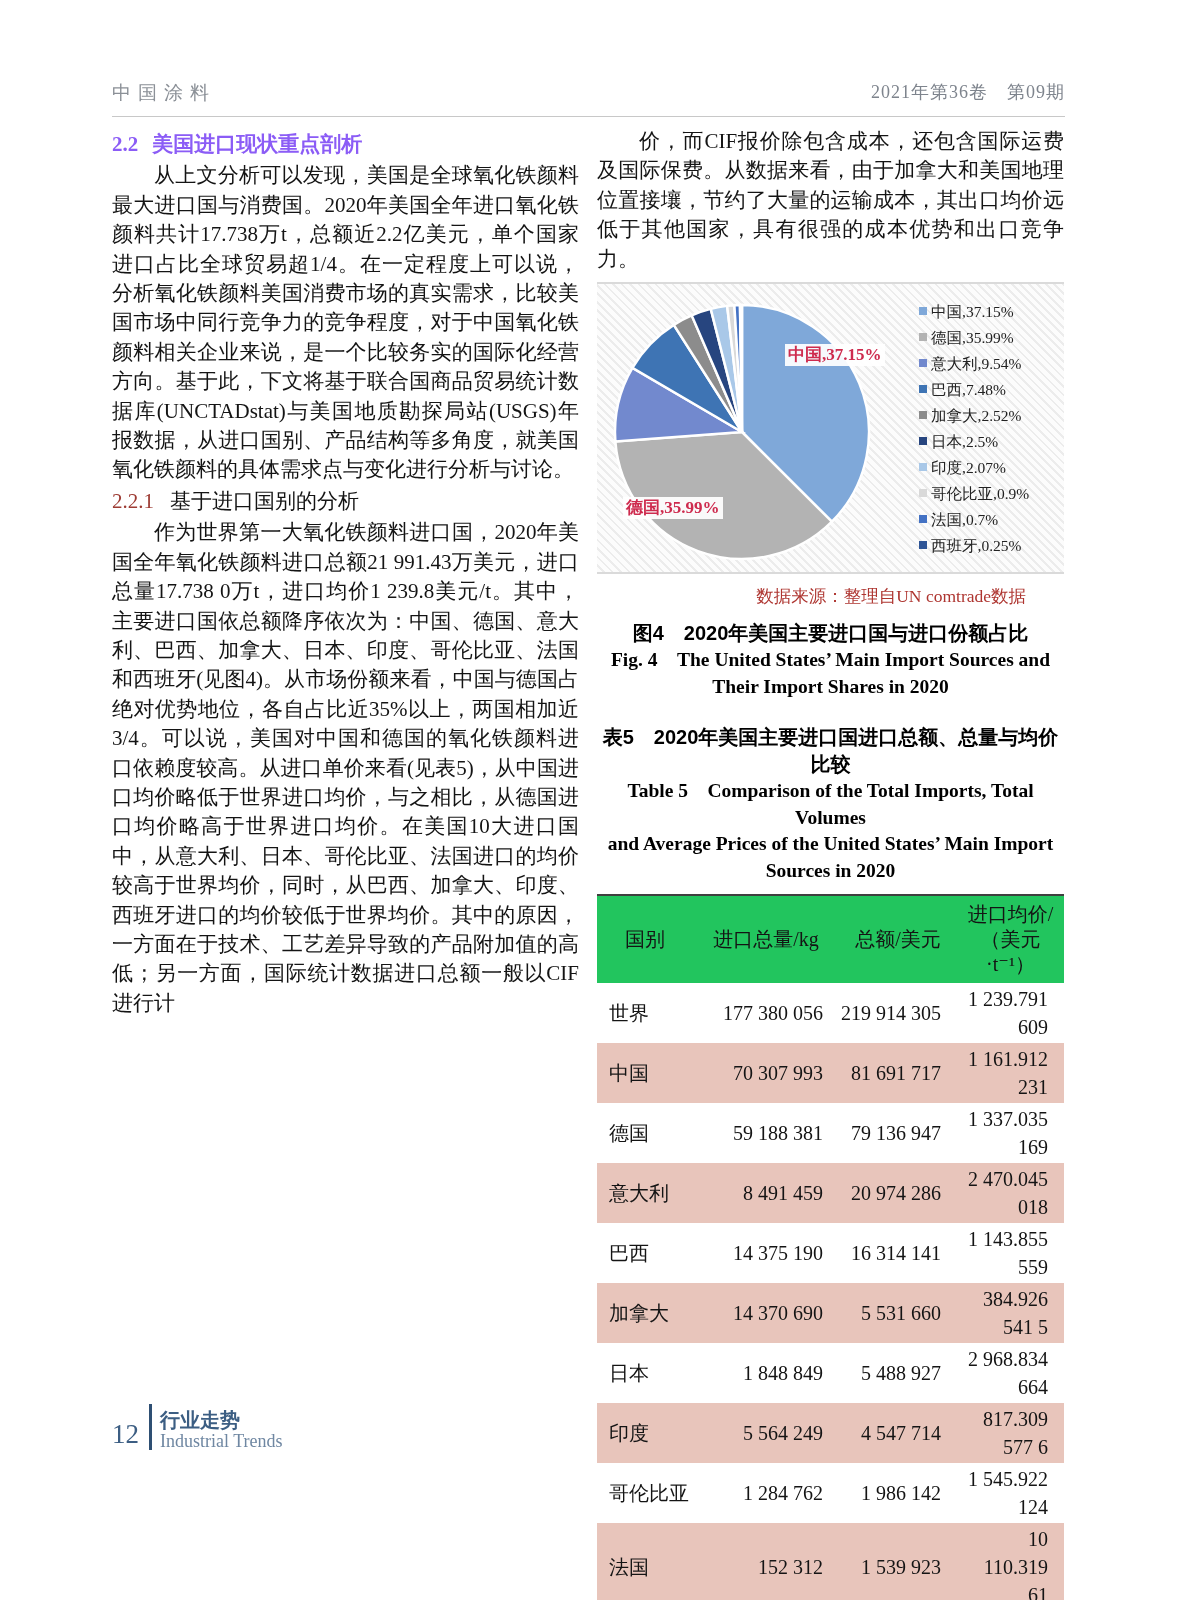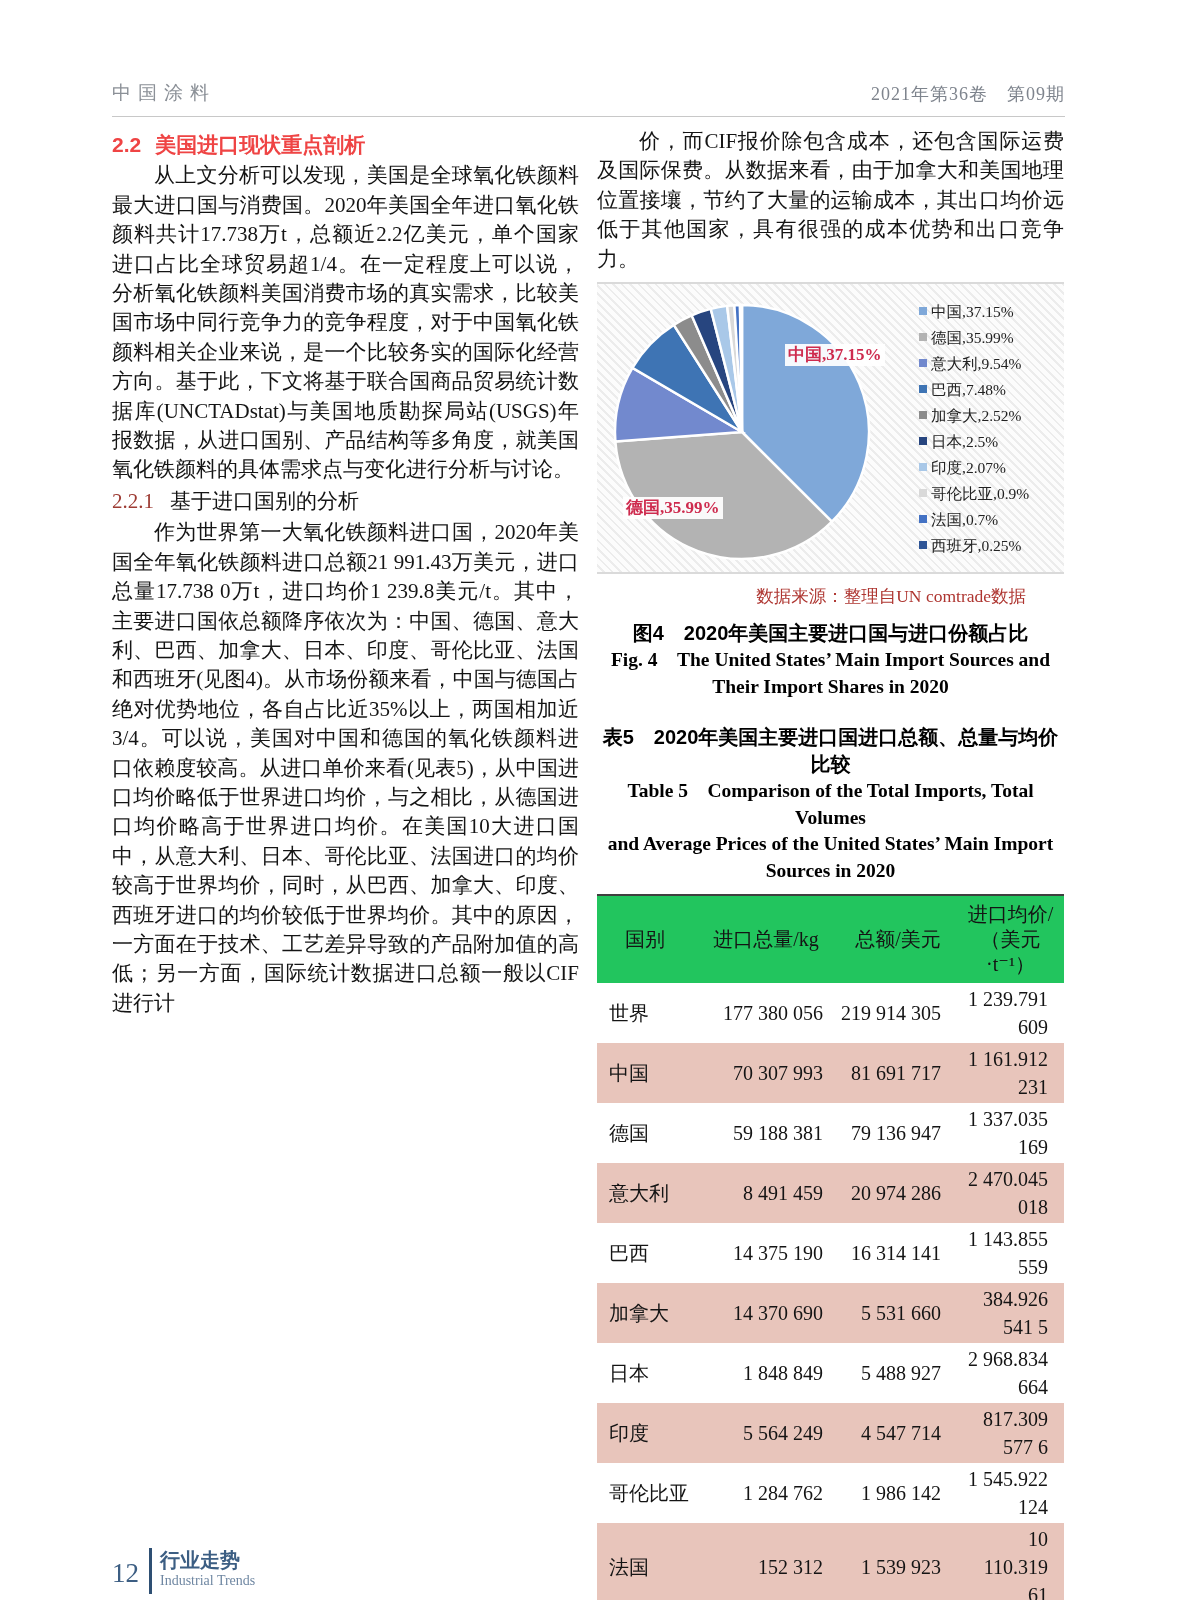--- a/index.html
+++ b/index.html
@@ -1,32 +1,32 @@
 <!DOCTYPE html>
 <html><head>
 <meta charset="utf-8">
 <style>
   html,body{margin:0;padding:0;background:#ffffff;}
   .page{width:1187px;height:1600px;position:relative;background:#ffffff;overflow:hidden;
         font-family:"Liberation Serif","DejaVu Serif",serif;color:#141414;}
 
   
   .header{position:absolute;left:112px;top:80px;width:953px;border-bottom:1px solid #c8c8c8;
-          padding-bottom:10px;display:flex;justify-content:space-between;align-items:flex-end;}
+          padding-bottom:10px;display:flex;justify-content:space-between;align-items:flex-start;}
   .journal{font-size:19px;color:#8b9097;letter-spacing:7px;}
   .issue{font-size:18px;color:#7e848d;letter-spacing:1px;}
 
   
   .columns{position:absolute;left:112px;top:127px;width:953px;display:flex;gap:18px;}
   .col{width:467px;font-size:21px;line-height:29.4px;text-align:justify;}
   .col p{margin:0;text-indent:2em;}
   sup{font-size:13px;line-height:0;}
 
-  .h22{margin:3px 0 2px;font-family:Liberation Sans, sans-serif;
-       font-weight:bold;font-size:21px;color:#ef4444;}
+  .h22{margin:3px 0 2px;font-family:Liberation Serif, serif;
+       font-weight:bold;font-size:21px;color:#8b5cf6;}
   .h22 .num{margin-right:14px;}
   .h221{margin:2px 0;font-size:21px;color:#141414;}
   .h221 .num{color:#9D3B33;margin-right:16px;}
 
   
   .chart-box{margin-top:8px;height:292px;border-top:2px solid #dadada;border-bottom:2px solid #dadada;
              background:repeating-linear-gradient(45deg,#fcfcfc 0 4px,#ececec 4px 6px);
              display:flex;box-sizing:border-box;}
   .pie-area{position:relative;width:318px;height:100%;}
   .pie-area svg{position:absolute;left:0;top:0;}
@@ -49,26 +49,26 @@
   table{width:100%;border-collapse:collapse;margin-top:10px;border-top:2px solid #3f3f3f;
         border-bottom:2px solid #3f3f3f;font-size:20px;}
   thead th{background:#22c55e;font-weight:normal;padding:6px 2px;line-height:25px;text-align:center;}
   th.price-head{white-space:pre-line;}
   tbody td{padding:2px 2px;line-height:28px;}
   tbody tr.alt{background:#E8C5BB;}
   td.country{text-align:left;padding-left:12px;}
   td.num{text-align:right;padding-right:16px;}
 
   
-  .footer{position:absolute;left:112px;top:1548px;display:flex;align-items:flex-start;}
+  .footer{position:absolute;left:112px;top:1404px;display:flex;align-items:flex-end;}
   .page-num{font-size:27px;color:#3C5E83;margin-right:10px;margin-top:10px;}
   .footer-bar{width:3px;height:46px;background:#2E4F73;margin-right:8px;}
   .footer-zh{font-family:"Liberation Sans","DejaVu Sans",sans-serif;font-weight:bold;font-size:20px;
              color:#3C5E83;line-height:24px;}
-  .footer-en{font-size:14px;color:#6F87A2;line-height:18px;}
+  .footer-en{font-size:18px;color:#6F87A2;line-height:18px;}
 </style>
 </head>
 <body>
 
 <div class="page">
 
   <div class="header">
     <span class="journal">中国涂料</span>
     <span class="issue">2021年第36卷　第09期</span>
   </div>

